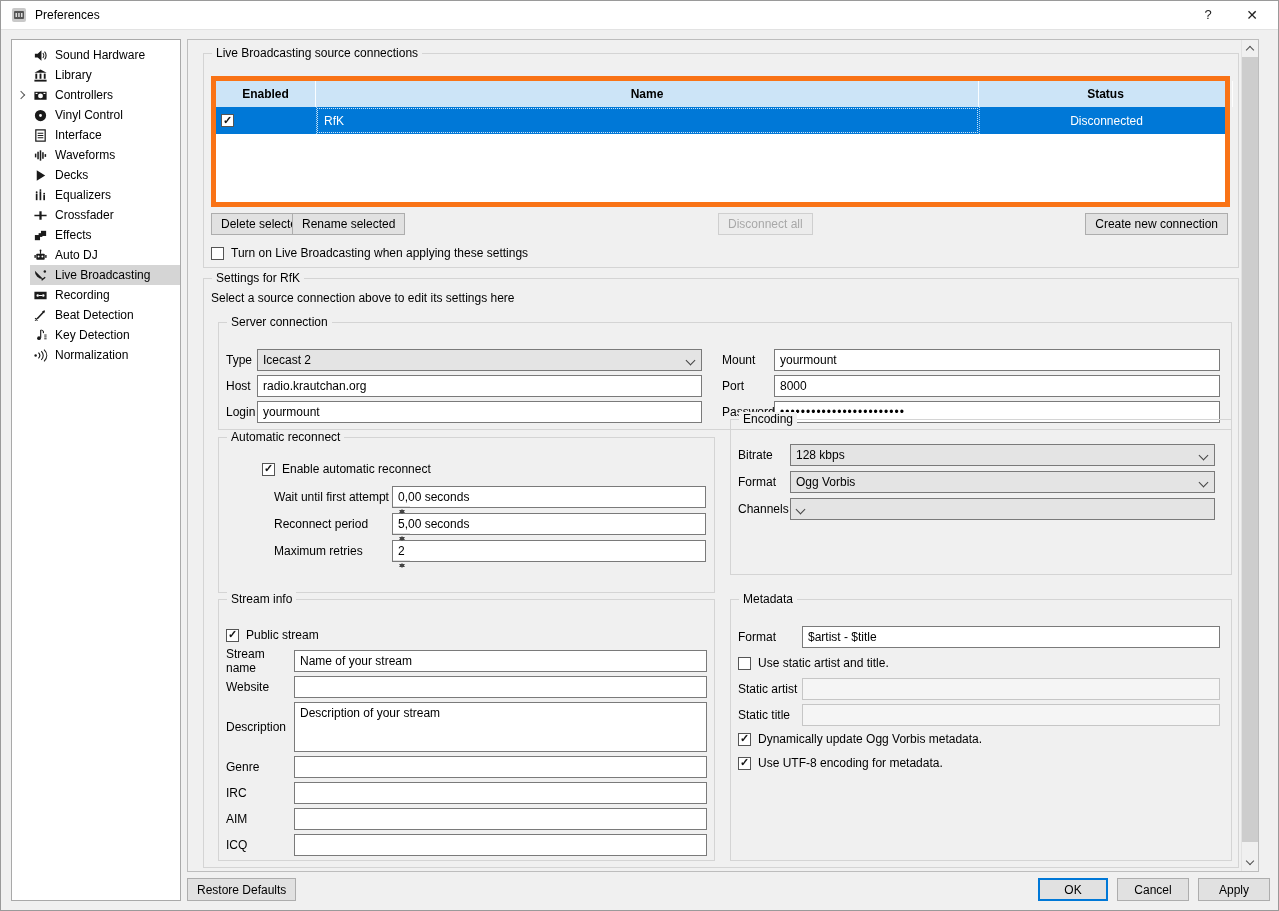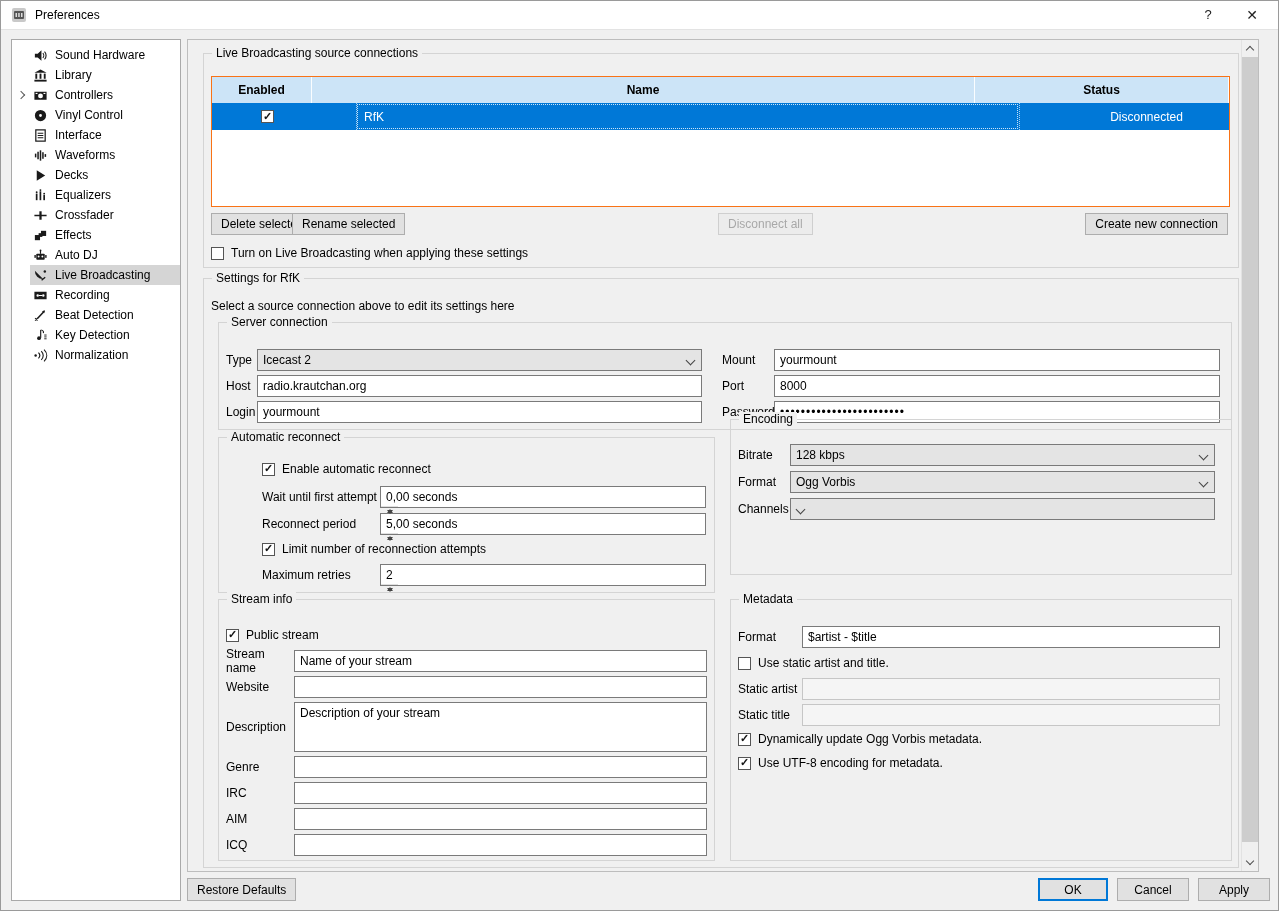--- a/index.html
+++ b/index.html
@@ -34,24 +34,24 @@
   .sb-btn { height:17px; flex:none; position:relative; }
   .sb-btn::after { content:""; position:absolute; left:5px; width:5px; height:5px; border-top:1.4px solid #505050; border-right:1.4px solid #505050; }
   .sb-up::after { top:7px; transform:rotate(-45deg); }
   .sb-dn::after { top:4px; transform:rotate(135deg); }
   .sb-track { flex:1; position:relative; }
   .sb-thumb { position:absolute; left:0; right:0; top:0; bottom:12px; background:#cdcdcd; }
   
   .group { position:absolute; border:1px solid #d4d4d4; }
   .gtitle { position:absolute; top:-8px; left:8px; background:#f0f0f0; padding:0 4px; white-space:nowrap; }
   
-  .conn-table { position:absolute; left:7px; top:22px; width:1019px; height:131px; background:#fff; border:1px solid #f97316; }
+  .conn-table { position:absolute; left:7px; top:22px; width:1019px; height:131px; background:#fff; border:5px solid #f97316; }
   .t-head { display:flex; height:26px; background:#cce4f7; font-weight:bold; }
   .t-head .hc { display:flex; align-items:center; justify-content:center; border-right:1px solid rgba(255,255,255,.9); }
-  .t-row { display:flex; height:27px; background:#0078d7; color:#fff;padding-left:44px; }
+  .t-row { display:flex; height:27px; background:#0078d7; color:#fff; }
   .t-row .tc { display:flex; align-items:center; }
   .c-enabled { width:100px; flex:none; }
   .c-name { width:663px; flex:none; }
   .c-status { width:254px; flex:none; }
   .t-row .c-enabled { padding-left:5px; }
   .t-row .c-name { padding-left:7px; border-left:1px dotted rgba(255,255,255,.65); outline:1px dotted rgba(255,255,255,.8); outline-offset:-2px; }
   .t-row .c-status { justify-content:center; border-left:1px dotted rgba(255,255,255,.65); }
   
   .btn { display:inline-flex; align-items:center; justify-content:center; height:22px; padding:0 9px; background:#e1e1e1; border:1px solid #adadad; font-family:inherit; font-size:12px; color:#000; cursor:default; white-space:nowrap; }
   .btn.disabled { background:#ececec; border-color:#cfcfcf; color:#a8a8a8; }
@@ -74,21 +74,21 @@
   .spin-b.up::after { top:3px; border-bottom:4px solid #444; }
   .spin-b.dn::after { top:3px; border-top:4px solid #444; }
   textarea.tarea { width:100%; height:50px; resize:none; border:1px solid #7a7a7a; background:#fff; font-family:inherit; font-size:12px; padding:3px 5px; outline:none; }
   
   .frow { display:flex; align-items:center; margin:0 11px 4px 7px; height:22px; }
   .frow .lb1 { width:31px; flex:none; }
   .frow .f1 { width:445px; flex:none; }
   .frow .sp { width:20px; flex:none; }
   .frow .lb2 { width:52px; flex:none; }
   .frow .f2 { flex:1; }
-  .rrow { display:flex; align-items:center; margin:0 8px 5px 7px; height:22px; }
+  .rrow { display:flex; align-items:center; margin:0 8px 5px 19px; height:22px; }
   .rrow .lbl { width:118px; flex:none; }
   .rrow .fld { flex:1; }
   .erow { display:flex; align-items:center; margin:0 16px 5px 7px; height:22px; }
   .erow .lbl { width:52px; flex:none; }
   .erow .fld { flex:1; }
   .srow { display:flex; align-items:center; margin:0 7px 4px 7px; height:22px; }
   .srow .lbl { width:68px; flex:none; }
   .srow .fld { flex:1; }
   .srow.desc { height:50px; }
   .mrow { display:flex; align-items:center; margin:0 11px 4px 7px; height:22px; }
@@ -358,21 +358,21 @@
         <button class="btn" style="position:absolute; right:10px; top:159px;">Create new connection</button>
 
         <div class="cbrow" style="position:absolute; left:7px; top:190px;">
           <span class="cb"></span>
           <span>Turn on Live Broadcasting when applying these settings</span>
         </div>
       </div>
 
       <div class="group" style="left:15px; top:238px; width:1036px; height:590px;">
         <span class="gtitle">Settings for RfK</span>
-        <div style="position:absolute; left:7px; top:20px;">Select a source connection above to edit its settings here</div>
+        <div style="position:absolute; left:7px; top:12px;">Select a source connection above to edit its settings here</div>
 
         <div class="group" style="left:14px; top:43px; width:1014px; height:108px;">
           <span class="gtitle">Server connection</span>
           <div style="padding-top:26px;">
             <div class="frow">
               <span class="lb1">Type</span>
               <div class="combo f1">
                   <span class="cval">Icecast 2</span>
                   <span class="chev"></span>
                 </div>
@@ -417,24 +417,20 @@
             <div class="rrow">
               <span class="lbl">Reconnect period</span>
               <div class="spin fld">
                 <input value="5,00 seconds" style="">
                 <div class="spin-btns">
                     <div class="spin-b up"></div>
                     <div class="spin-b dn"></div>
                   </div>
               </div>
             </div>
-            <div class="cbrow" style="margin:3px 8px 6px 7px;">
-              <span class="cb checked"></span>
-              <span>Limit number of reconnection attempts</span>
-            </div>
             <div class="rrow">
               <span class="lbl">Maximum retries</span>
               <div class="spin fld">
                 <input value="2" style="">
                 <div class="spin-btns">
                     <div class="spin-b up"></div>
                     <div class="spin-b dn"></div>
                   </div>
               </div>
             </div>

